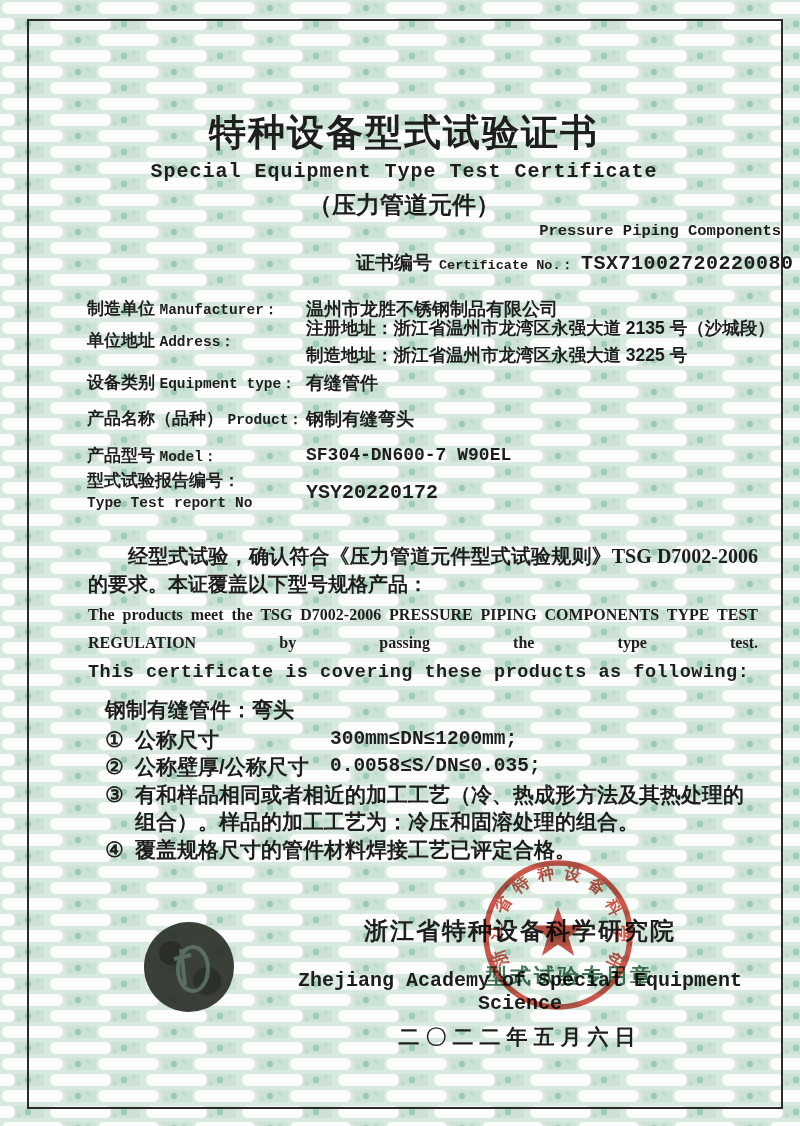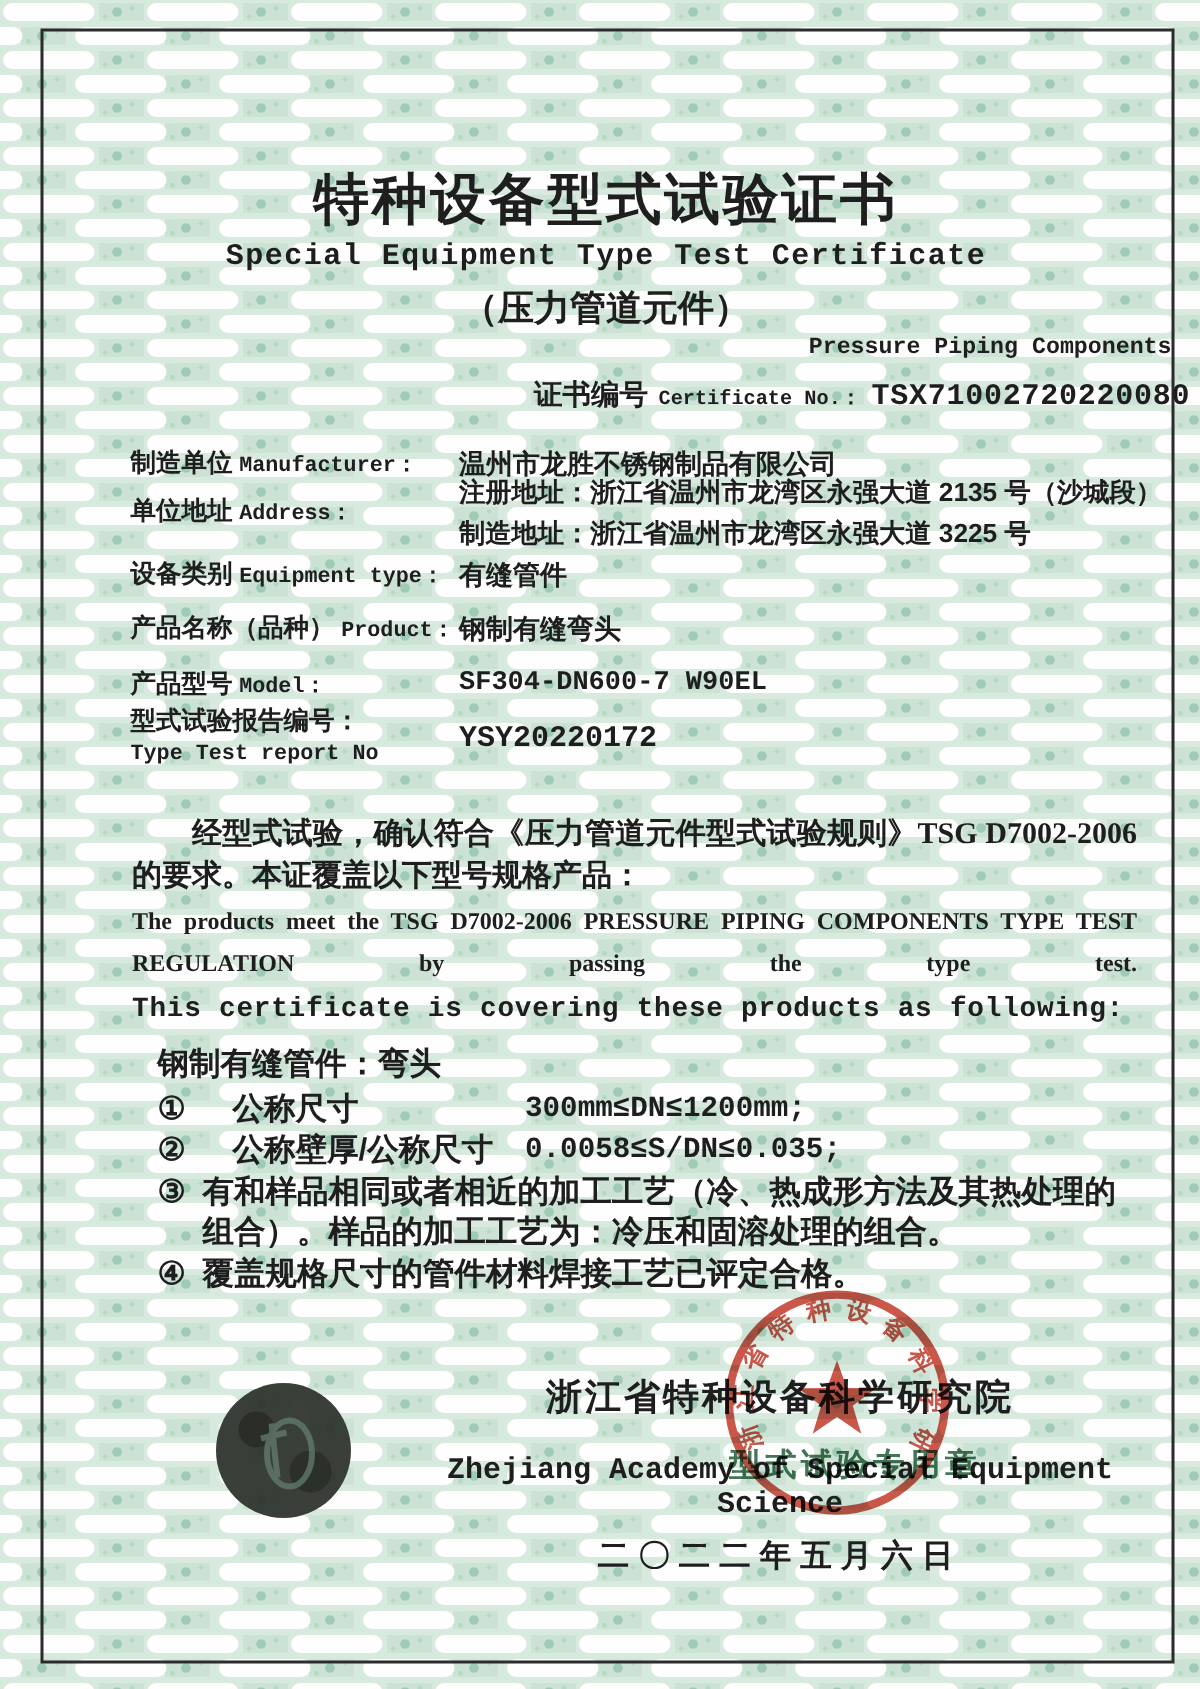--- a/index.html
+++ b/index.html
@@ -36,21 +36,21 @@
   .statement .enb{font-size:16px;line-height:28px;font-weight:700;text-align:justify;
                   text-align-last:justify;margin:3px 0 0 0;
                   font-family:"Liberation Serif","DejaVu Serif",serif;}
   .statement .enm{font-size:18.5px;font-weight:700;margin:5px 0 0 0;
                   font-family:"Liberation Mono",monospace;letter-spacing:.5px;}
 
   .products{left:105px;top:696px;width:656px;font-size:21px;font-weight:600;line-height:27.5px;}
   .products .heading{margin-bottom:2px;}
   .prow{display:flex;white-space:nowrap;}
   .prow .bullet{width:30px;flex:0 0 30px;}
-  .prow .pname{width:195px;flex:0 0 195px;margin-left:20px;}
+  .prow .pname{width:195px;flex:0 0 195px;}
   .prow .pval{font-family:"Liberation Mono",monospace;font-weight:700;font-size:19.5px;}
   .ptext{padding-left:30px;white-space:normal;display:block;}
   .ptext .bullet{display:inline-block;width:30px;margin-left:-30px;}
 
   .footer{left:270px;top:915px;width:500px;text-align:center;}
   .footer .org{font-size:24px;font-weight:700;letter-spacing:2px;}
   .footer .orgen{font-size:20px;font-weight:700;margin-top:22px;
                  font-family:"Liberation Mono",monospace;}
   .footer .date{font-size:21px;font-weight:600;margin-top:8px;letter-spacing:6px;}
   .footer .datelabel{font-size:15.5px;margin-top:5px;letter-spacing:2px;

